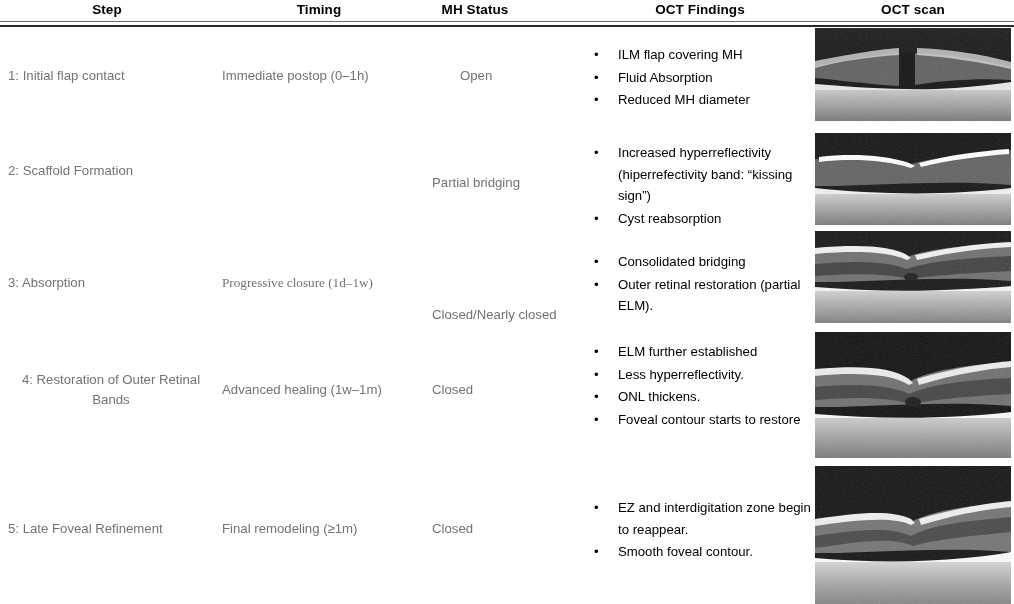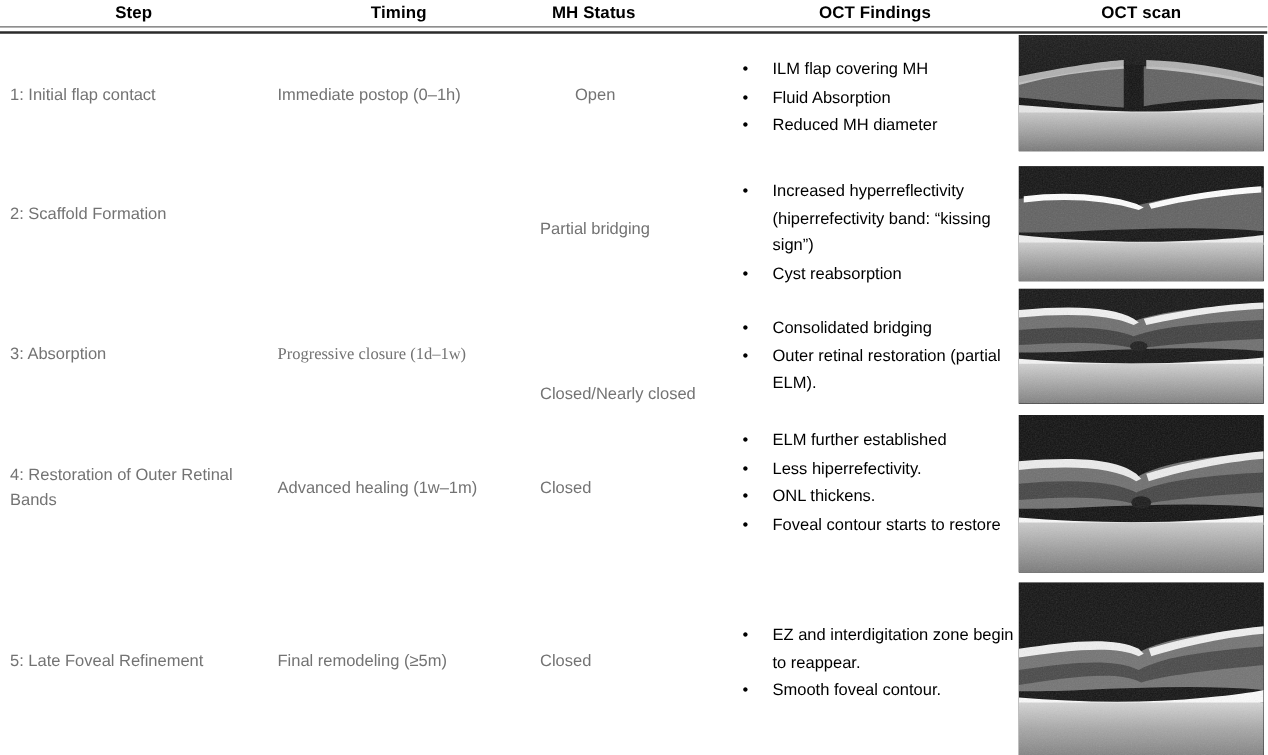--- a/index.html
+++ b/index.html
@@ -235,26 +235,26 @@
         <path d="M0,33 C44,29 74,31 92,38 C114,30 152,27 196,25 L196,40 C152,42 114,45 94,48 C74,43 44,42 0,45 Z" fill="#3a3a3a" opacity="0.85"></path>
         <ellipse cx="96" cy="46" rx="7" ry="4" fill="#1e1e1e"></ellipse>
         <path d="M0,56 C48,60 100,61 150,58 C172,57 186,56 196,55 L196,62 C150,67 92,69 0,63 Z" fill="#f5f5f5"></path>
         <rect x="0" y="60" width="196" height="32" fill="url(#chor3)"></rect>
         <rect x="0" y="0" width="196" height="92" filter="url(#gr3)" fill="none" opacity="0.5"></rect>
       </svg>
     </div>
   </div>
 
   <div class="row" style="top:333px; height:135px;">
-    <div class="cell c-step" style="top:37px;">4: Restoration of Outer Retinal Bands</div>
+    <div class="cell c-step" style="top:37px;text-align:center;">4: Restoration of Outer Retinal Bands</div>
     <div class="cell c-timing" style="top:47px;">Advanced healing (1w–1m)</div>
     <div class="cell c-status" style="top:47px;">Closed</div>
     <div class="findings" style="top:8px;">
       <div class="bullet-item"><span class="dot">•</span><span>ELM further established</span></div>
-      <div class="bullet-item"><span class="dot">•</span><span>Less hiperrefectivity.</span></div>
+      <div class="bullet-item"><span class="dot">•</span><span>Less hyperreflectivity.</span></div>
       <div class="bullet-item"><span class="dot">•</span><span>ONL thickens.</span></div>
       <div class="bullet-item"><span class="dot">•</span><span>Foveal contour starts to restore</span></div>
     </div>
     <div class="oct-scan" style="top:-1px; height:126px;">
       <svg viewBox="0 0 196 126" preserveAspectRatio="none">
         <defs>
           <linearGradient id="chor4" x1="0" y1="0" x2="0" y2="1">
             <stop offset="0%" stop-color="#cdcdcd"></stop>
               <stop offset="55%" stop-color="#9e9e9e"></stop>
               <stop offset="100%" stop-color="#7a7a7a"></stop>
@@ -276,21 +276,21 @@
         <ellipse cx="98" cy="70" rx="8" ry="5" fill="#1a1a1a"></ellipse>
         <path d="M0,82 C48,86 100,87 150,84 C172,83 186,81 196,80 L196,88 C150,93 92,95 0,89 Z" fill="#fafafa"></path>
         <rect x="0" y="86" width="196" height="40" fill="url(#chor4)"></rect>
         <rect x="0" y="0" width="196" height="126" filter="url(#gr4)" fill="none" opacity="0.5"></rect>
       </svg>
     </div>
   </div>
 
   <div class="row" style="top:468px; height:136px;">
     <div class="cell c-step" style="top:51px;">5: Late Foveal Refinement</div>
-    <div class="cell c-timing" style="top:51px;">Final remodeling (≥5m)</div>
+    <div class="cell c-timing" style="top:51px;">Final remodeling (≥1m)</div>
     <div class="cell c-status" style="top:51px;">Closed</div>
     <div class="findings" style="top:29px;">
       <div class="bullet-item"><span class="dot">•</span><span>EZ and interdigitation zone begin to reappear.</span></div>
       <div class="bullet-item"><span class="dot">•</span><span>Smooth foveal contour.</span></div>
     </div>
     <div class="oct-scan" style="top:-2px; height:138px;">
       <svg viewBox="0 0 196 138" preserveAspectRatio="none">
         <defs>
           <linearGradient id="chor5" x1="0" y1="0" x2="0" y2="1">
             <stop offset="0%" stop-color="#d6d6d6"></stop>

